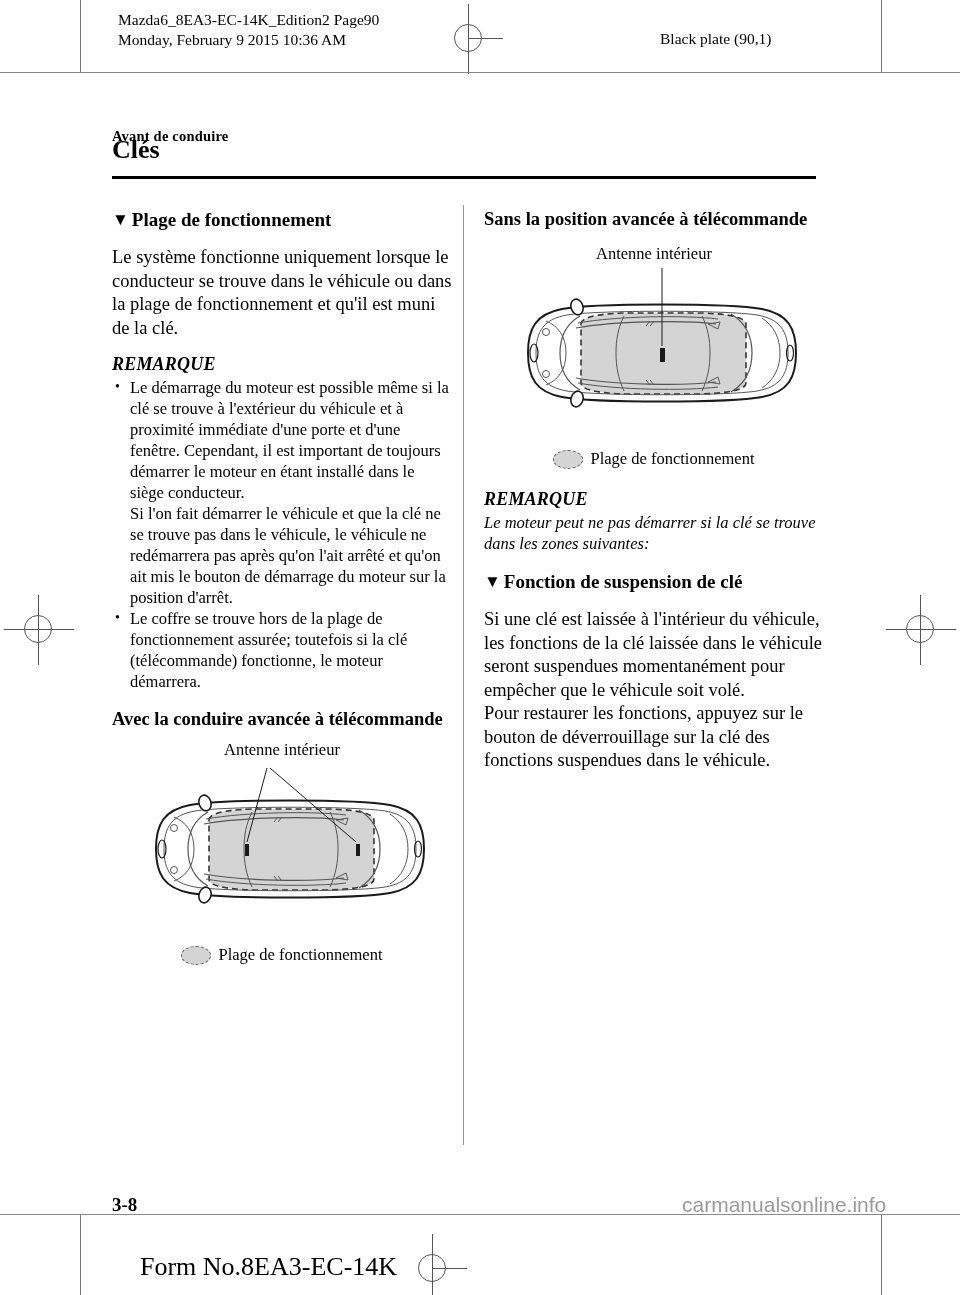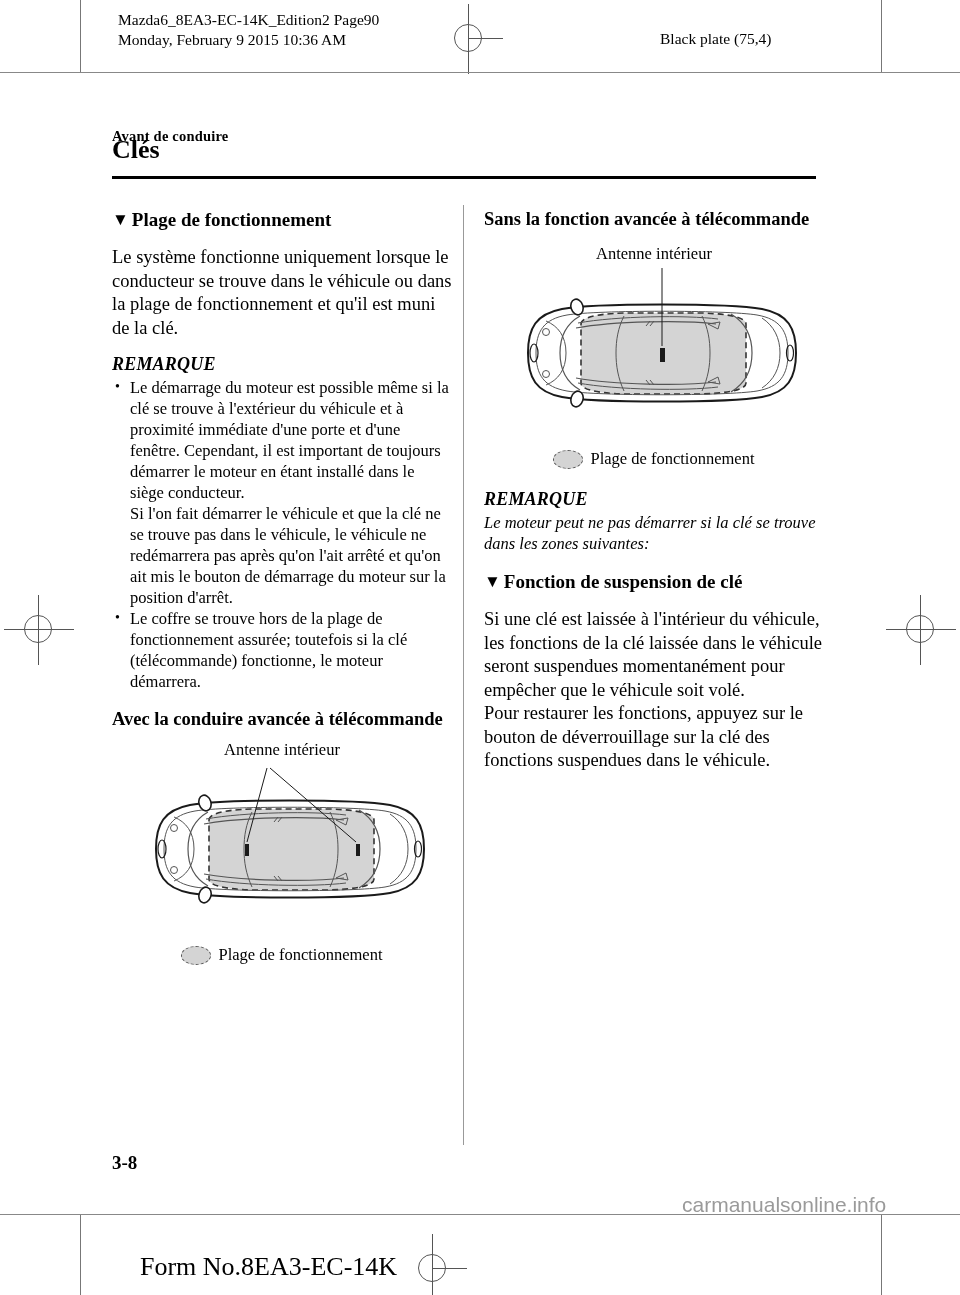--- a/index.html
+++ b/index.html
@@ -223,21 +223,21 @@
     background: #d4d4d4;
     border: 1.4px dashed #555;
     box-sizing: border-box;
     flex: 0 0 auto;
   }
 
   
   .page-number {
     position: absolute;
     left: 112px;
-    top: 1152px;
+    top: 1194px;
     font-size: 19px;
     font-weight: bold;
   }
   .footer-rule {
     position: absolute;
     left: 0;
     top: 1214px;
     width: 960px;
     height: 1px;
     background: #888;
@@ -288,21 +288,21 @@
 </div>
 
 <div class="edge-line" style="left:80px; top:0; height:72px;"></div>
 <div class="edge-line" style="left:881px; top:0; height:72px;"></div>
 <div class="edge-line" style="left:80px; top:1214px; height:81px;"></div>
 <div class="edge-line" style="left:881px; top:1214px; height:81px;"></div>
 
 <div class="doc-header">
   <div class="header-meta">Mazda6_8EA3-EC-14K_Edition2 Page90
 Monday, February 9 2015 10:36 AM</div>
-  <div class="header-plate">Black plate (75,4)</div>
+  <div class="header-plate">Black plate (90,1)</div>
 </div>
 <div class="header-rule"></div>
 
 <div class="chapter-label">Avant de conduire</div>
 <div class="section-title">Clés</div>
 <div class="title-rule"></div>
 
 <div class="col-divider"></div>
 
 <div class="col col-left">
@@ -383,21 +383,21 @@
 
     <div class="fig-legend">
       <span class="legend-ellipse"></span>
       <span>Plage de fonctionnement</span>
     </div>
   </div>
 </div>
 
 <div class="col col-right">
 
-  <h3 class="sub-bold">Sans la fonction avancée à télécommande</h3>
+  <h3 class="sub-bold">Sans la position avancée à télécommande</h3>
 
   <div class="figure" style="margin-top:14px;">
     <div class="fig-caption-top">Antenne intérieur</div>
 
     <svg width="340" height="175" viewBox="0 0 340 175">
       <path d="M97 58 C 97 52, 110 48, 140 47 L 218 47 C 248 48, 262 52, 262 58
                L 262 117 C 262 123, 248 127, 218 128 L 140 128
                C 110 127, 97 123, 97 117 Z" fill="#d4d4d4" stroke="#333" stroke-width="1.6" stroke-dasharray="6,4"></path>
       <path d="M44 87 C 44 62, 52 48, 78 43 C 110 37, 245 37, 278 43
                C 304 48, 312 62, 312 87 C 312 112, 304 126, 278 131

